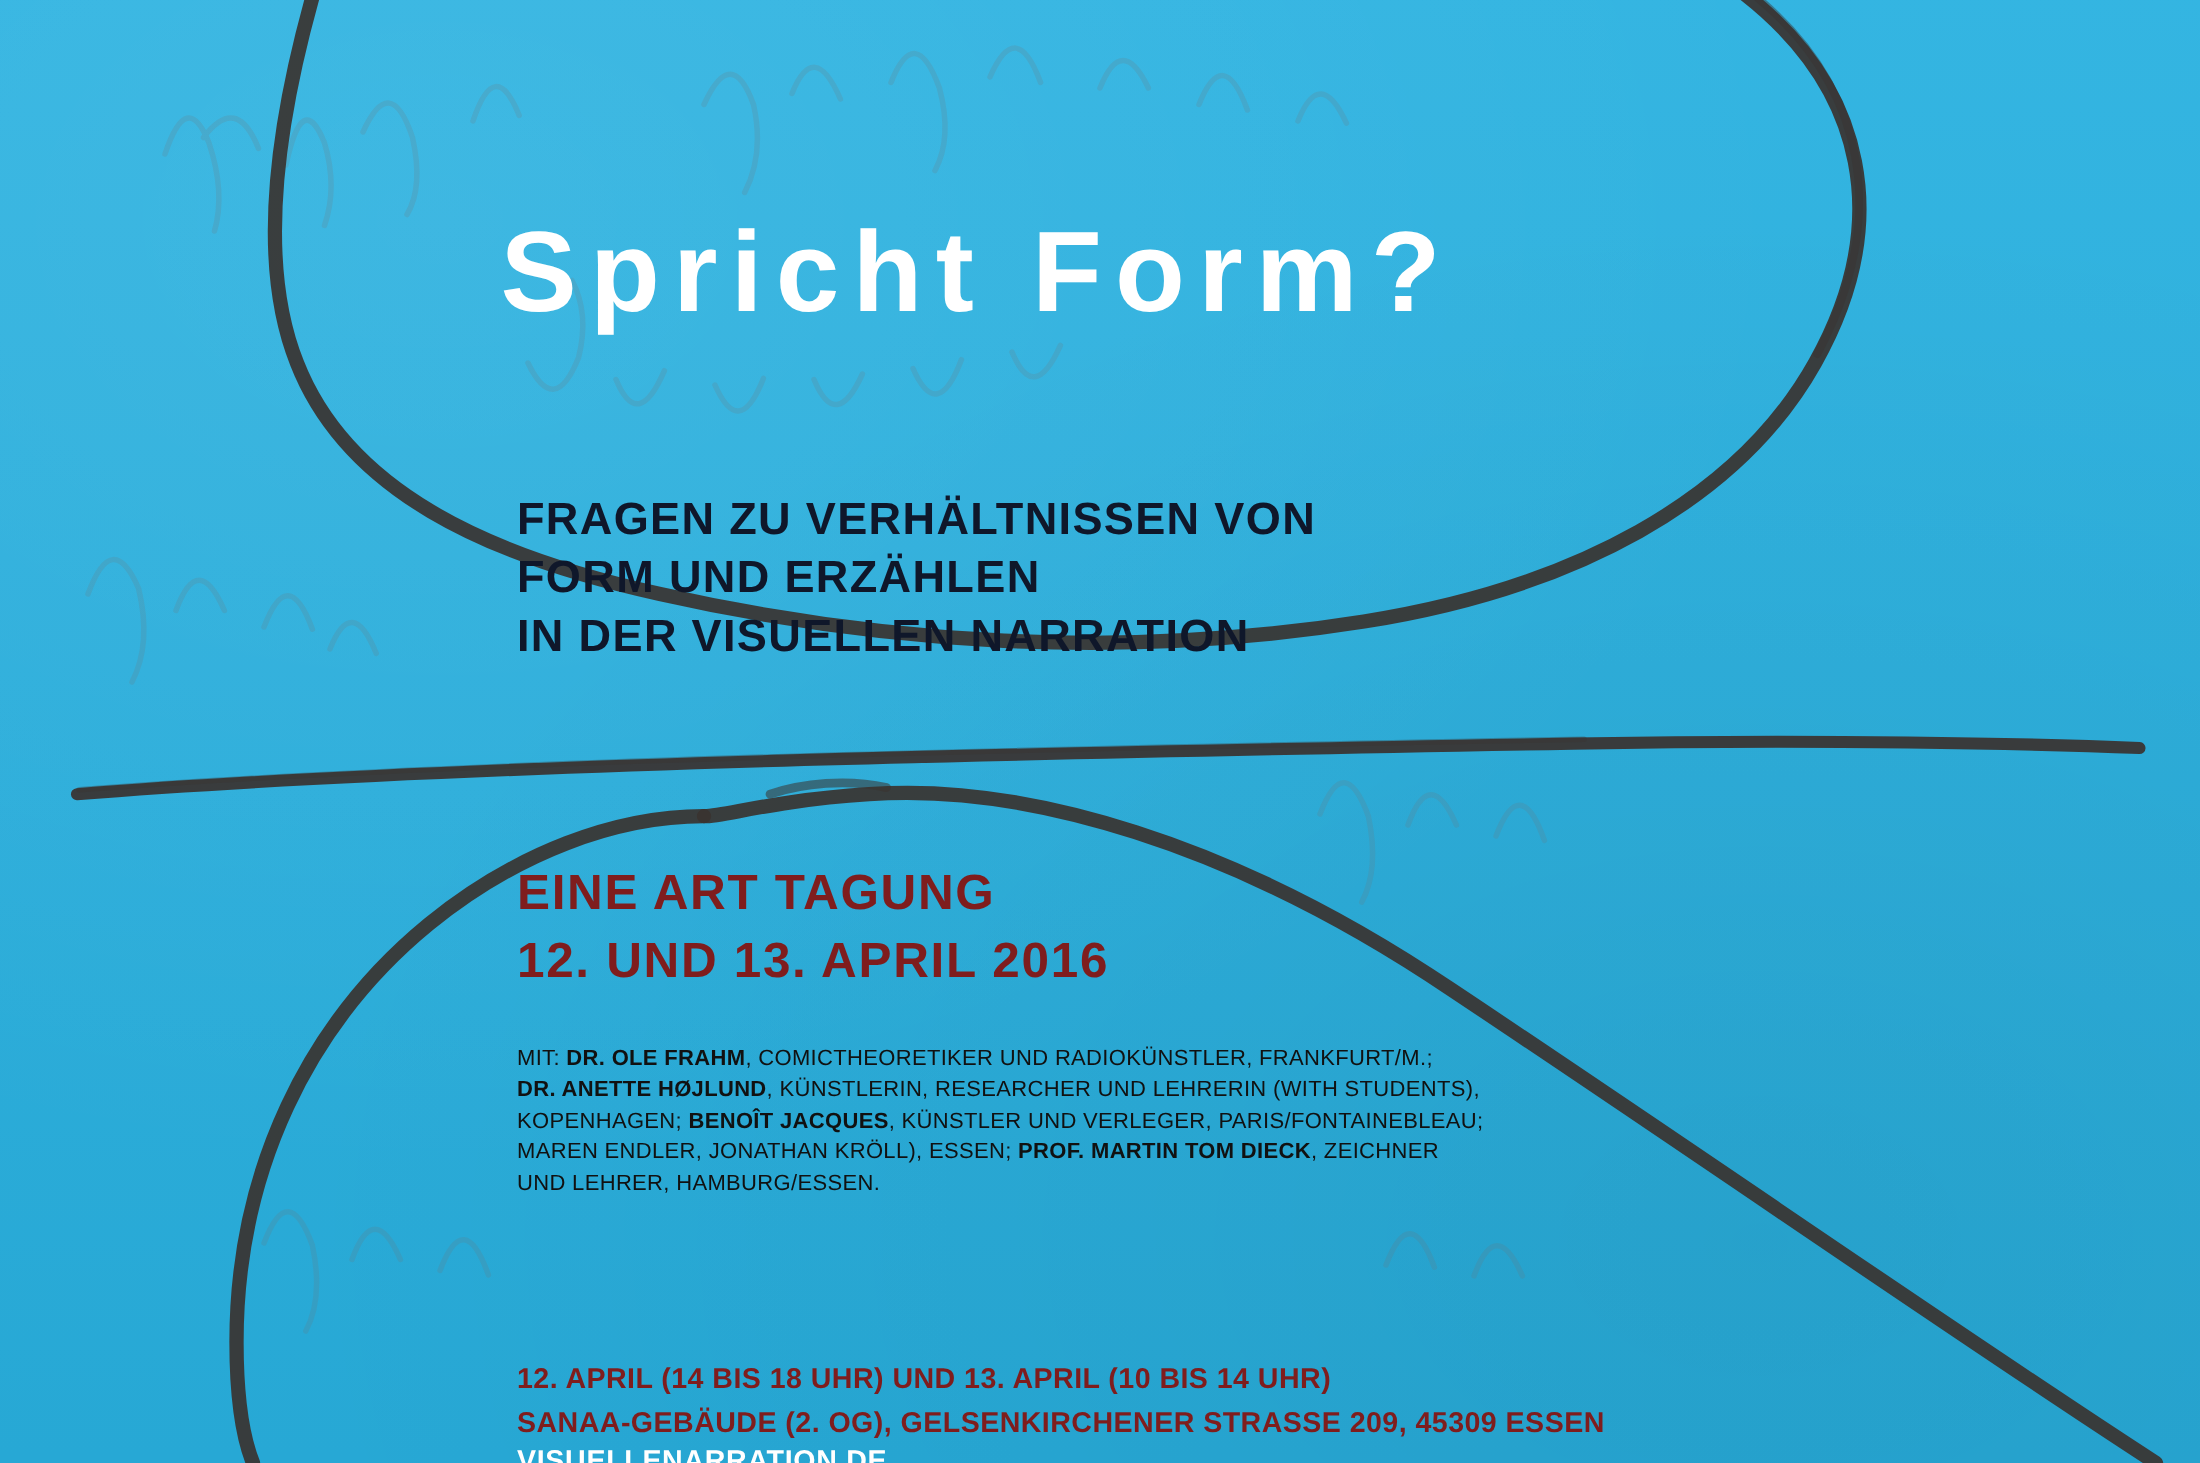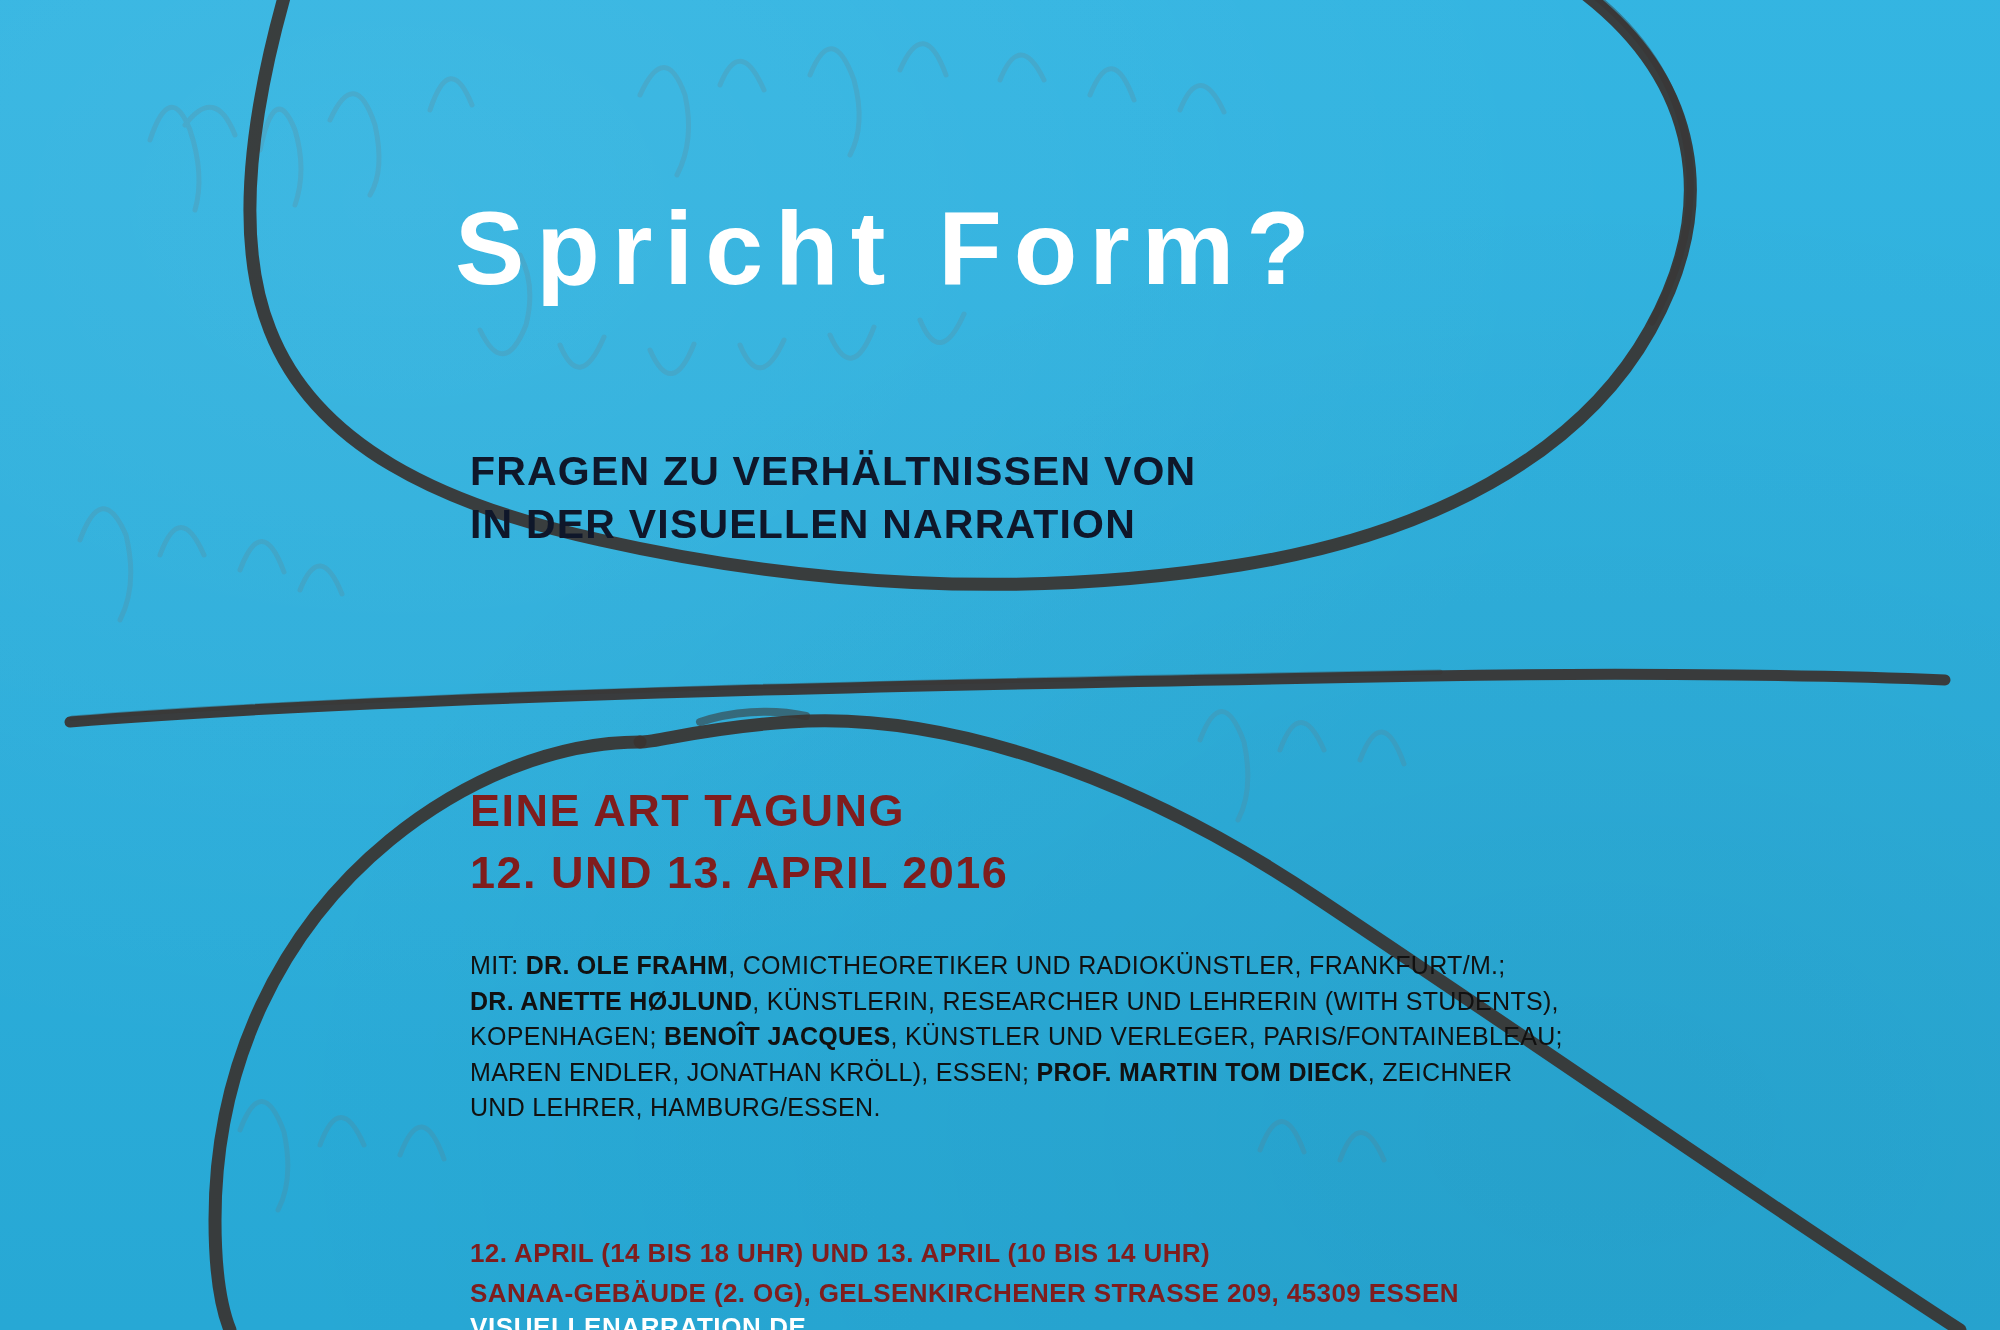--- a/index.html
+++ b/index.html
@@ -82,21 +82,21 @@
     letter-spacing: 1.5px;
     line-height: 1.38;
   }
   .event-head .ln { display: block; white-space: nowrap; }
 
   .participants {
     position: absolute;
     left: 470px;
     top: 948px;
     color: #111111;
-    font-size: 25px;
+    font-size: 20px;
     letter-spacing: 0.3px;
     line-height: 1.42;
     width: 1120px;
   }
   .participants .ln { display: block; white-space: nowrap; }
   .participants b { font-weight: bold; }
 
   .schedule {
     position: absolute;
     left: 470px;
@@ -186,20 +186,21 @@
                C 215 1280, 222 1310, 230 1330" stroke-width="13" opacity="0.92"></path>
 
       <path d="M700 722 C 730 712, 770 708, 806 716" stroke-width="8" opacity="0.55"></path>
     </g>
   </svg>
 
   <div class="title">Spricht Form?</div>
 
   <div class="subtitle">
     <span class="ln">FRAGEN ZU VERHÄLTNISSEN VON</span>
+    <span class="ln">FORM UND ERZÄHLEN</span>
     <span class="ln">IN DER VISUELLEN NARRATION</span>
   </div>
 
   <div class="event-head">
     <span class="ln">EINE ART TAGUNG</span>
     <span class="ln">12. UND 13. APRIL 2016</span>
   </div>
 
   <div class="participants">
     <span class="ln">MIT: <b>DR. OLE FRAHM</b>, COMICTHEORETIKER UND RADIOKÜNSTLER, FRANKFURT/M.;</span>

